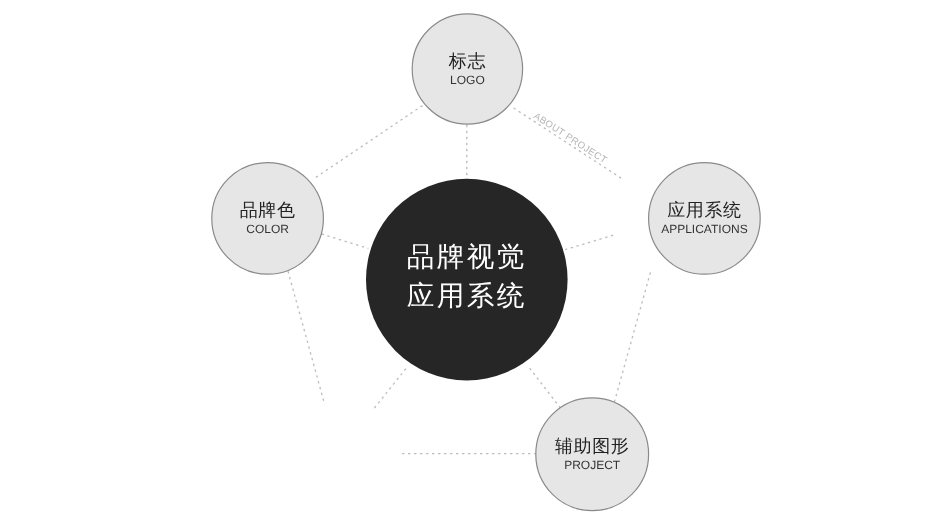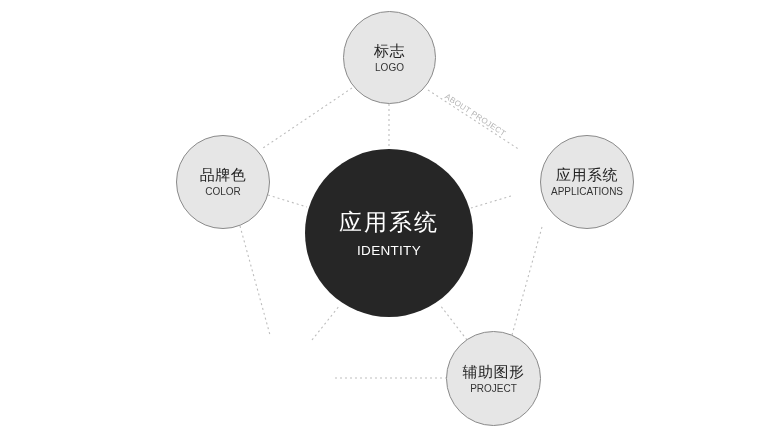--- a/index.html
+++ b/index.html
@@ -92,23 +92,23 @@
       <line x1="268" y1="195" x2="307" y2="207"></line>
       <line x1="511" y1="196" x2="471" y2="208"></line>
       <line x1="312" y1="340" x2="340" y2="305"></line>
       <line x1="467" y1="340" x2="440" y2="305"></line>
     </g>
   </svg>
 
   <div class="caption" style="left:448px; top:92px; transform: rotate(33deg);">ABOUT PROJECT</div>
 
   <div class="node center" style="left:305px; top:149px; width:168px; height:168px;">
+    <div class="zh">品牌视觉</div>
     <div class="zh">应用系统</div>
     <div class="en">
-      <div>IDENTITY</div>
     </div>
   </div>
 
   <div class="node sat" style="left:343px; top:11px; width:93px; height:93px;">
     <div class="zh">标志</div>
     <div class="en">LOGO</div>
   </div>
 
   <div class="node sat" style="left:176px; top:135px; width:94px; height:94px;">
     <div class="zh">品牌色</div>

